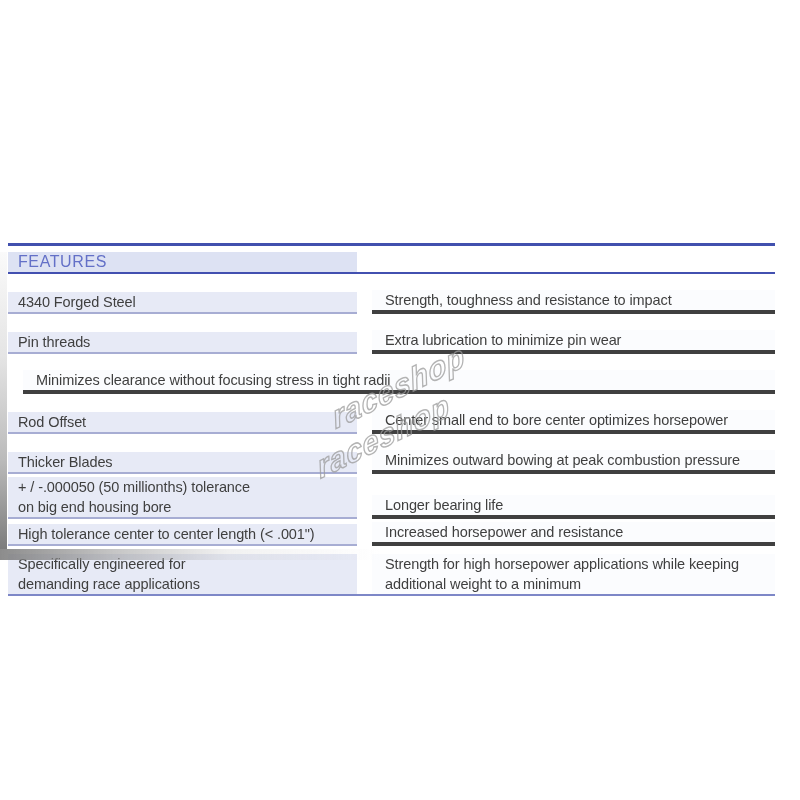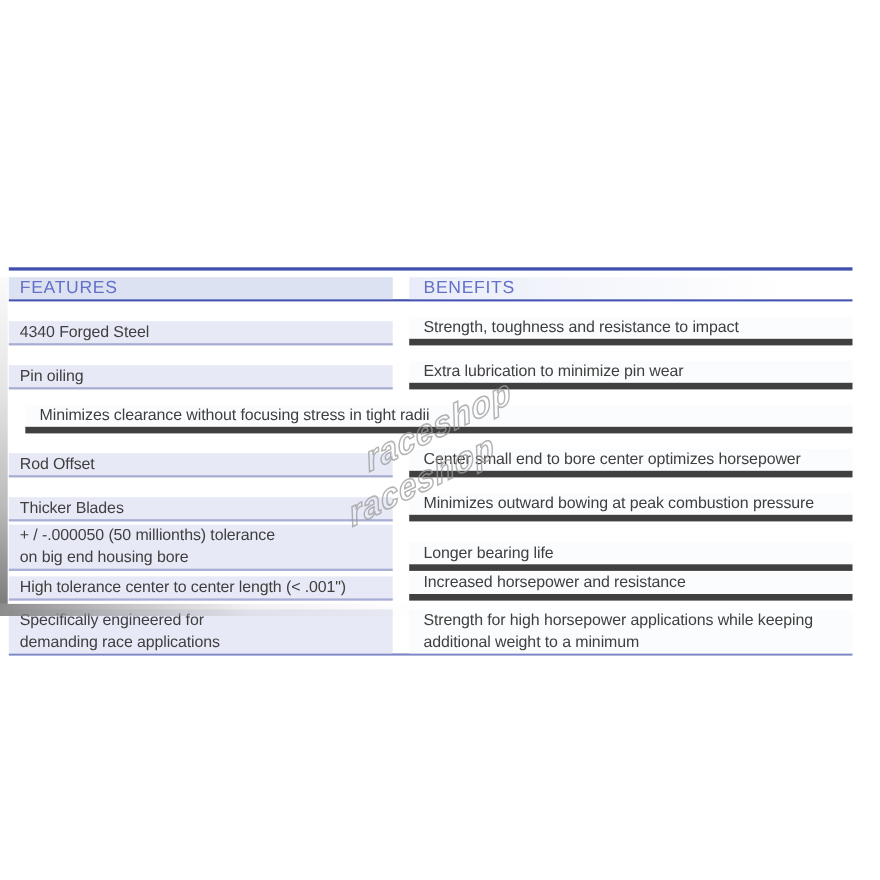--- a/index.html
+++ b/index.html
@@ -70,21 +70,21 @@
     font-size: 16px;
     letter-spacing: 0.6px;
   }
   
   .r-h26 { height: 40px; }
   .r-h45 { height: 45px; }
   .r-h27 { height: 27px; }
   .r-h48 { height: 48px; }
   
   .t-row.body:not(.last) .feature-cell { border-bottom: 2px solid #a7add3; }
-  .t-row.body:not(.last) .benefit-cell { border-bottom: 6px solid #404040; }
+  .t-row.body:not(.last) .benefit-cell { border-bottom: 4px solid #404040; }
   
   .watermark {
     position: absolute;
     left: 332px;
     top: 352px;
     width: 230px;
     height: 130px;
     transform: rotate(-26deg) skewX(-14deg);
     transform-origin: center center;
     pointer-events: none;
@@ -134,32 +134,31 @@
 </head>
 <body>
 
 <div class="page">
 
   <div class="fb-table">
 
     <div class="t-row header">
       <div class="cell feature-cell">FEATURES</div>
       <div class="gutter"></div>
-      <div class="cell benefit-cell">BENEFITS</div>
     </div>
 
     <div class="t-row body r-h26">
       <div class="cell feature-cell">4340 Forged Steel</div>
       <div class="gutter"></div>
       <div class="cell benefit-cell">Strength, toughness and resistance to impact</div>
     </div>
 
 
     <div class="t-row body r-h26">
-      <div class="cell feature-cell">Pin oiling</div>
+      <div class="cell feature-cell">Pin threads</div>
       <div class="gutter"></div>
       <div class="cell benefit-cell">Extra lubrication to minimize pin wear</div>
     </div>
 
     <div class="t-row body r-h26">
       <div class="gutter"></div>
       <div class="cell benefit-cell">Minimizes clearance without focusing stress in tight radii</div>
     </div>
 
     <div class="t-row body r-h26">

